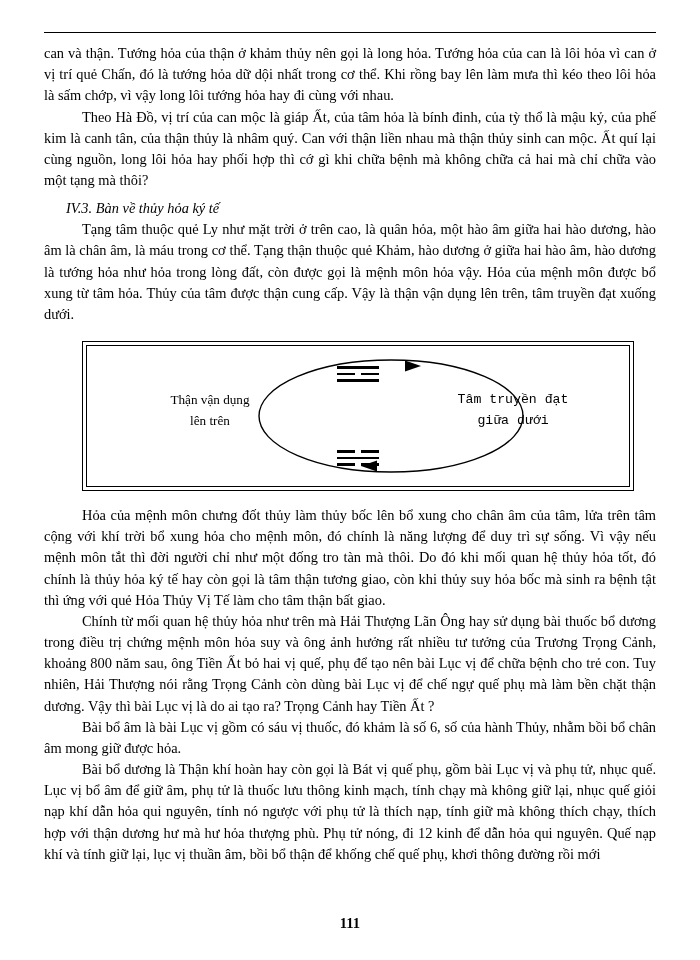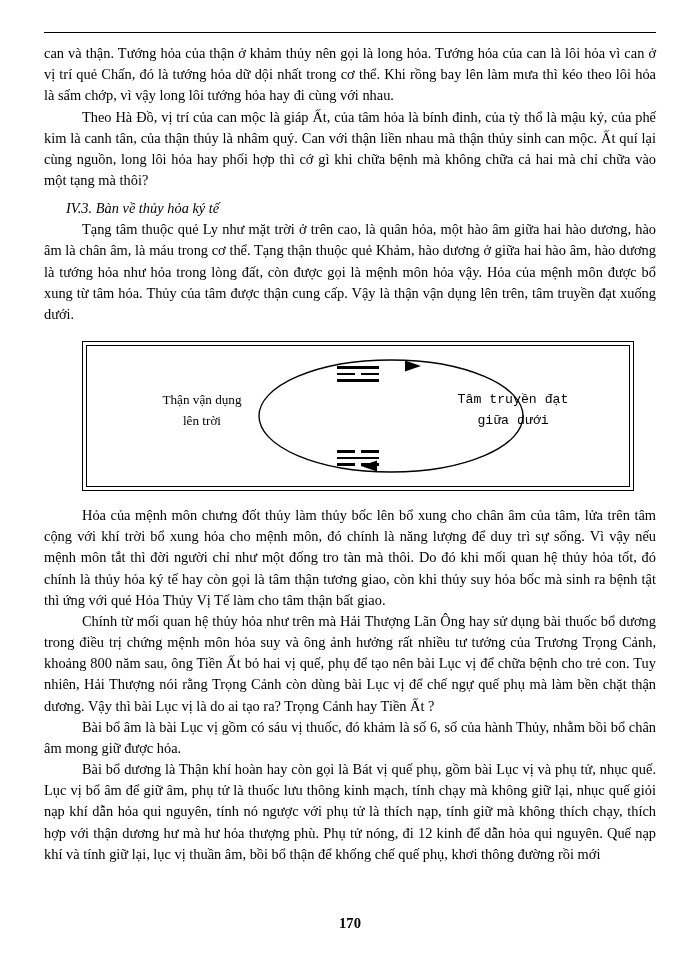--- a/index.html
+++ b/index.html
@@ -62,21 +62,21 @@
     left: 0;
   }
   .fig-label {
     position: absolute;
     font-size: 13.2px;
     text-align: center;
     line-height: 1.55;
     white-space: nowrap;
   }
   .fig-label.left {
-    left: 40px;
+    left: 48px;
     top: 44px;
     width: 150px;
   }
   .fig-label.right {
     right: 36px;
     top: 44px;
     width: 160px;
     font-family: Liberation Mono, monospace;
   }
   .trigram {
@@ -148,31 +148,31 @@
       </div>
 
       <div class="trigram bottom">
         <div class="bar broken"></div>
         <div class="bar"></div>
         <div class="bar broken"></div>
       </div>
 
       <div class="fig-label left">
         <div>Thận vận dụng</div>
-        <div>lên trời</div>
+        <div>lên trên</div>
       </div>
 
       <div class="fig-label right">
         <div>Tâm truyền đạt</div>
         <div>giữa dưới</div>
       </div>
 
     </div>
   </div>
 
   <p class="indent">Hỏa của mệnh môn chưng đốt thủy làm thủy bốc lên bổ xung cho chân âm của tâm, lửa trên tâm cộng với khí trời bổ xung hỏa cho mệnh môn, đó chính là năng lượng để duy trì sự sống. Vì vậy nếu mệnh môn tắt thì đời người chỉ như một đống tro tàn mà thôi. Do đó khi mối quan hệ thủy hỏa tốt, đó chính là thủy hỏa ký tế hay còn gọi là tâm thận tương giao, còn khi thủy suy hỏa bốc mà sinh ra bệnh tật thì ứng với quẻ Hỏa Thủy Vị Tế làm cho tâm thận bất giao.</p>
   <p class="indent">Chính từ mối quan hệ thủy hỏa như trên mà Hải Thượng Lãn Ông hay sử dụng bài thuốc bổ dương trong điều trị chứng mệnh môn hỏa suy và ông ảnh hưởng rất nhiều tư tưởng của Trương Trọng Cảnh, khoảng 800 năm sau, ông Tiền Ất bỏ hai vị quế, phụ để tạo nên bài Lục vị để chữa bệnh cho trẻ con. Tuy nhiên, Hải Thượng nói rằng Trọng Cảnh còn dùng bài Lục vị để chế ngự quế phụ mà làm bền chặt thận dương. Vậy thì bài Lục vị là do ai tạo ra? Trọng Cảnh hay Tiền Ất ?</p>
   <p class="indent">Bài bổ âm là bài Lục vị gồm có sáu vị thuốc, đó khảm là số 6, số của hành Thủy, nhằm bồi bổ chân âm mong giữ được hỏa.</p>
   <p class="indent">Bài bổ dương là Thận khí hoàn hay còn gọi là Bát vị quế phụ, gồm bài Lục vị và phụ tử, nhục quế. Lục vị bổ âm để giữ âm, phụ tử là thuốc lưu thông kinh mạch, tính chạy mà không giữ lại, nhục quế giỏi nạp khí dẫn hỏa qui nguyên, tính nó ngược với phụ tử là thích nạp, tính giữ mà không thích chạy, thích hợp với thận dương hư mà hư hỏa thượng phù. Phụ tử nóng, đi 12 kinh để dẫn hỏa qui nguyên. Quế nạp khí và tính giữ lại, lục vị thuần âm, bồi bổ thận để khống chế quế phụ, khơi thông đường rồi mới</p>
 
-  <div class="page-number">170</div>
+  <div class="page-number">111</div>
 
 </div>
 
 </body></html>

